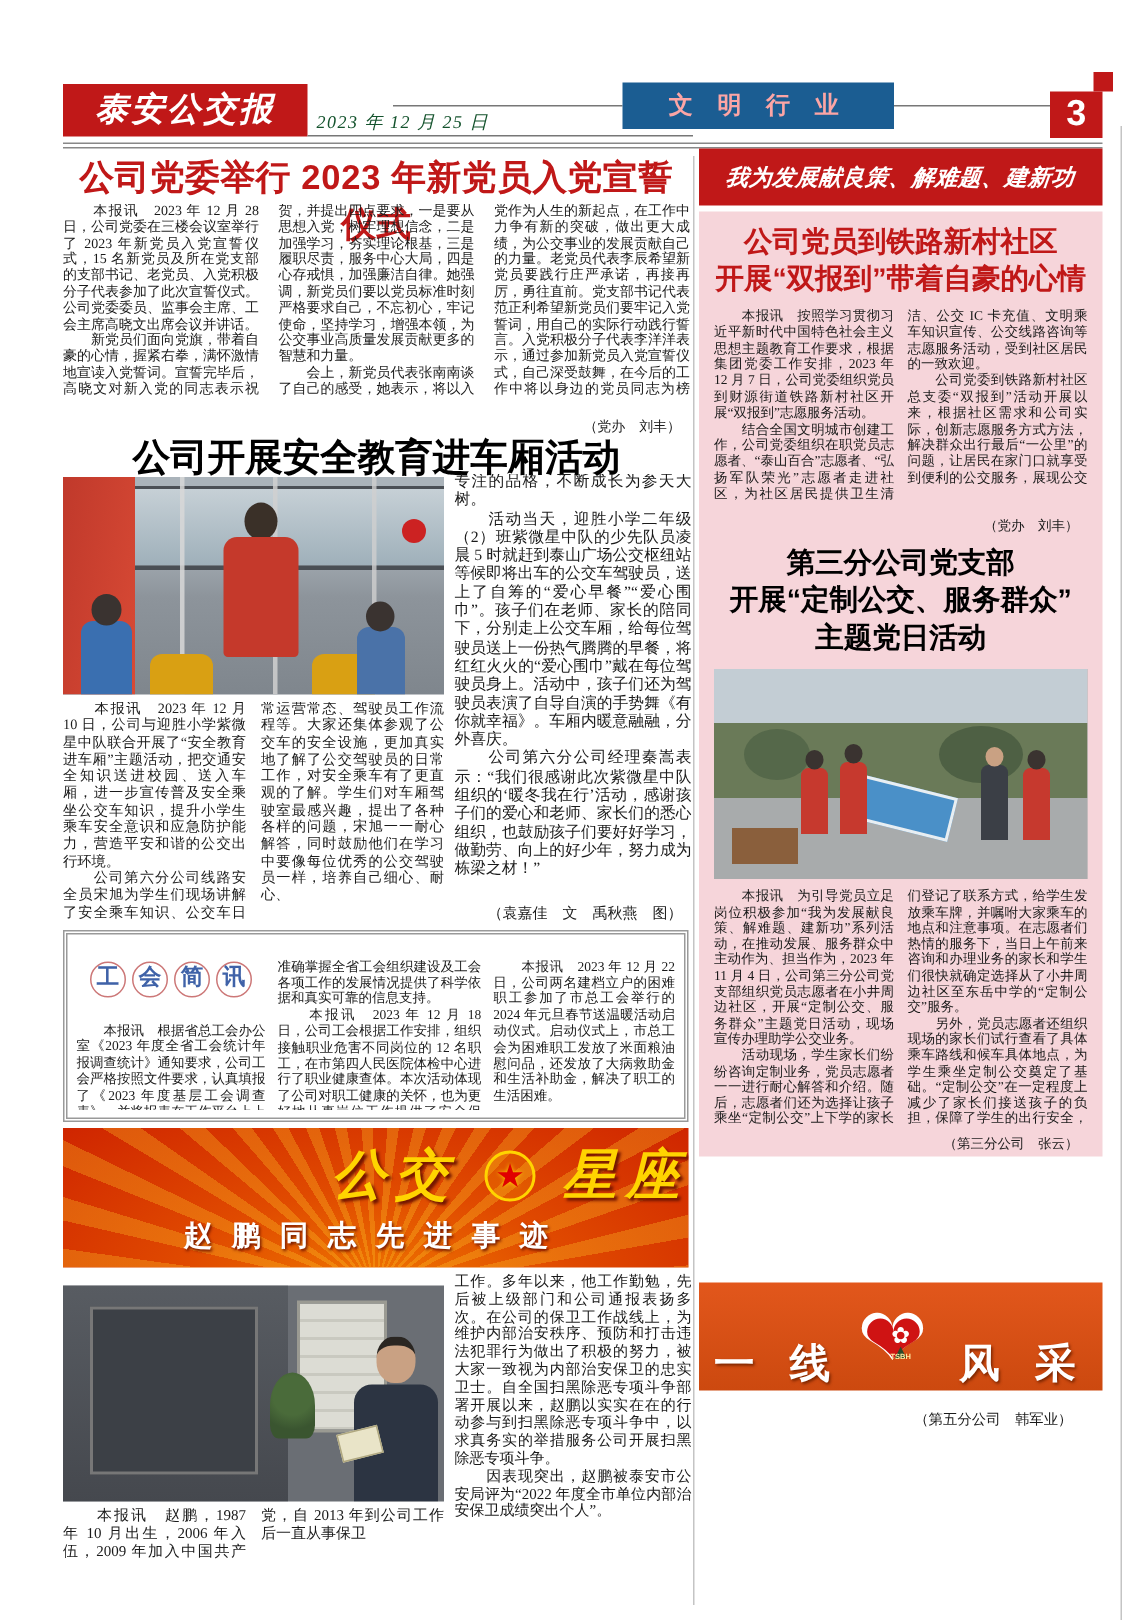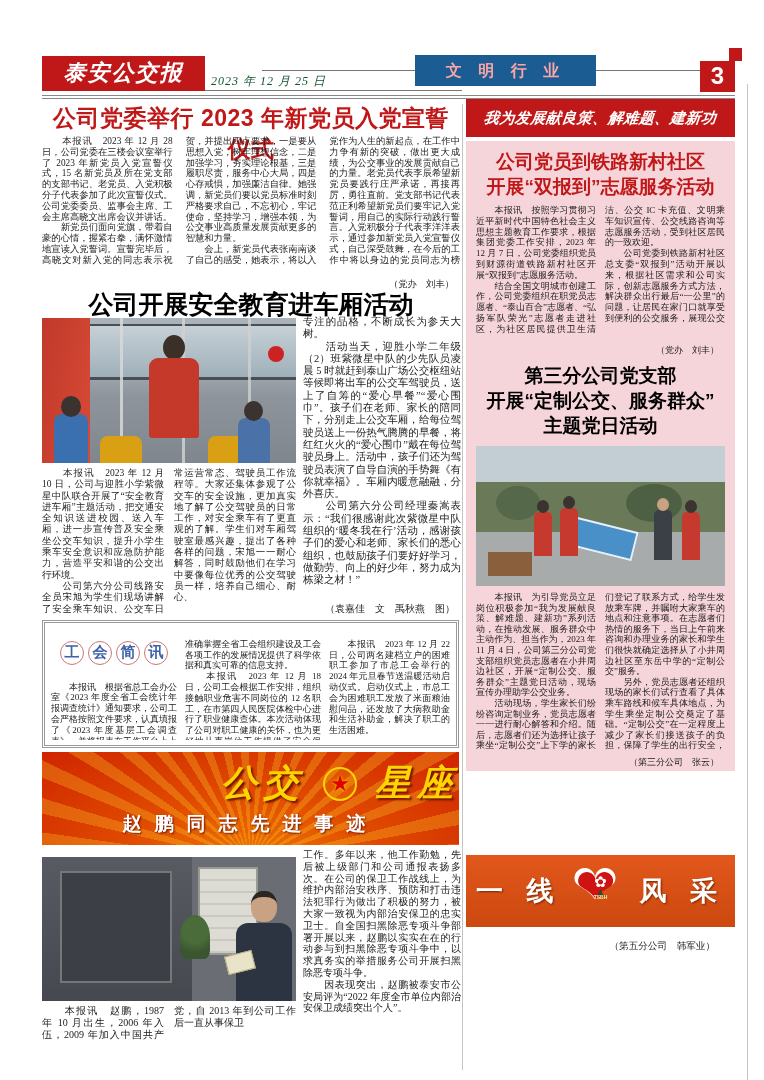--- a/index.html
+++ b/index.html
@@ -93,21 +93,21 @@
   .hl4 { color:#000; font-family:"Liberation Sans",sans-serif; font-weight:bold;
     font-size:19px; line-height:25px; text-align:center; margin-top:6px; }
   .body3 { margin-top:6px; height:138px; overflow:hidden; column-count:2; column-gap:9px;
     font-size:9px; line-height:10.8px; }
   .body4 { margin-top:6px; height:163px; overflow:hidden; column-count:2; column-gap:9px;
     font-size:9px; line-height:10.6px; }
   .pink .byline { font-size:9px; margin-top:1px; }
   .photo2 { position:relative; width:249px; height:140px; margin:8px auto 0 auto; overflow:hidden; background:#a8abac; }
 
   .banner2 { left:466px; top:855px; width:269px; height:72px;
-    background:linear-gradient(#e2571c,#cc490f); display:flex; align-items:center; justify-content:center; gap:10px; }
+    background:linear-gradient(#e2571c,#cc490f); display:flex; align-items:flex-end; justify-content:center; gap:10px; }
   .banner2 .txt { color:#fff; font-family:"Liberation Sans",sans-serif; font-weight:bold;
     font-size:27px; letter-spacing:8px; text-shadow:1px 1px 2px #7a2500; }
   .heart-logo { position:relative; width:58px; height:56px; }
   .heart-w { position:absolute; left:0; top:-6px; font-size:56px; color:#fff; line-height:56px; }
   .heart-r { position:absolute; left:4px; top:-2px; font-size:48px; color:#cf1313; line-height:52px; }
   .heart-petal { position:absolute; left:50%; top:10px; transform:translateX(-50%);
     color:#fff; font-size:15px; }
   .heart-mtn { position:absolute; left:50%; top:22px; transform:translateX(-50%);
     color:#2c4a2a; font-size:13px; }
   .heart-tsbh { position:absolute; left:50%; top:31px; transform:translateX(-50%);
@@ -228,21 +228,21 @@
   <div class="abs zp-caption just">　　本报讯　赵鹏，1987 年 10 月出生，2006 年入伍，2009 年加入中国共产党，自 2013 年到公司工作后一直从事保卫</div>
   <div class="abs zp-right just">工作。多年以来，他工作勤勉，先后被上级部门和公司通报表扬多次。在公司的保卫工作战线上，为维护内部治安秩序、预防和打击违法犯罪行为做出了积极的努力，被大家一致视为内部治安保卫的忠实卫士。自全国扫黑除恶专项斗争部署开展以来，赵鹏以实实在在的行动参与到扫黑除恶专项斗争中，以求真务实的举措服务公司开展扫黑除恶专项斗争。
 　　因表现突出，赵鹏被泰安市公安局评为“2022 年度全市单位内部治安保卫成绩突出个人”。</div>
 
   <div class="abs banner1">
     <span>我为发展献良策、解难题、建新功</span>
   </div>
 
   <div class="abs pink">
     <div class="hl3">公司党员到铁路新村社区</div>
-    <div class="hl3">开展“双报到”志愿服务活动</div>
+    <div class="hl3">开展“双报到”带着自豪的心情</div>
     <div class="body3 just">　　本报讯　按照学习贯彻习近平新时代中国特色社会主义思想主题教育工作要求，根据集团党委工作安排，2023 年 12 月 7 日，公司党委组织党员到财源街道铁路新村社区开展“双报到”志愿服务活动。
 　　结合全国文明城市创建工作，公司党委组织在职党员志愿者、“泰山百合”志愿者、“弘扬军队荣光”志愿者走进社区，为社区居民提供卫生清洁、公交 IC 卡充值、文明乘车知识宣传、公交线路咨询等志愿服务活动，受到社区居民的一致欢迎。
 　　公司党委到铁路新村社区总支委“双报到”活动开展以来，根据社区需求和公司实际，创新志愿服务方式方法，解决群众出行最后“一公里”的问题，让居民在家门口就享受到便利的公交服务，展现公交文明形象，共同为全国文明城市创建贡献力量。</div>
     <div class="byline">（党办　刘丰）</div>
 
     <div class="hl4">第三分公司党支部</div>
     <div class="hl4" style="margin-top:0;">开展“定制公交、服务群众”</div>
     <div class="hl4" style="margin-top:0;">主题党日活动</div>
 
     <div class="photo2">

